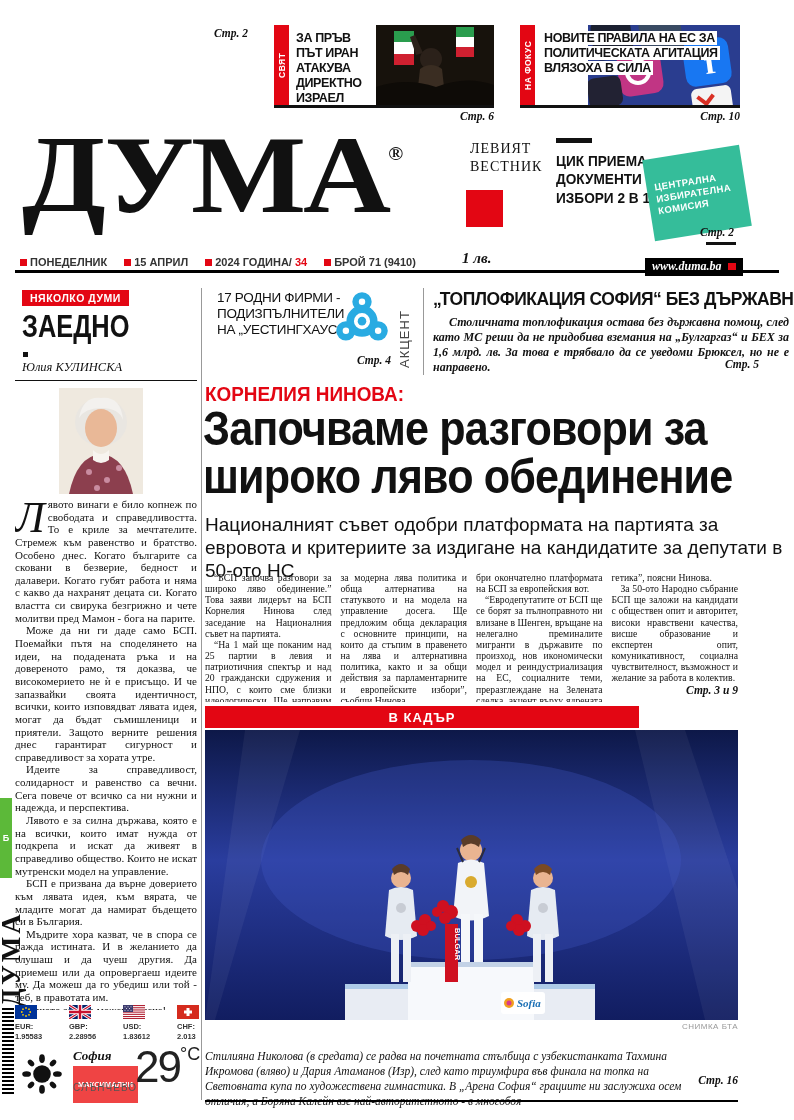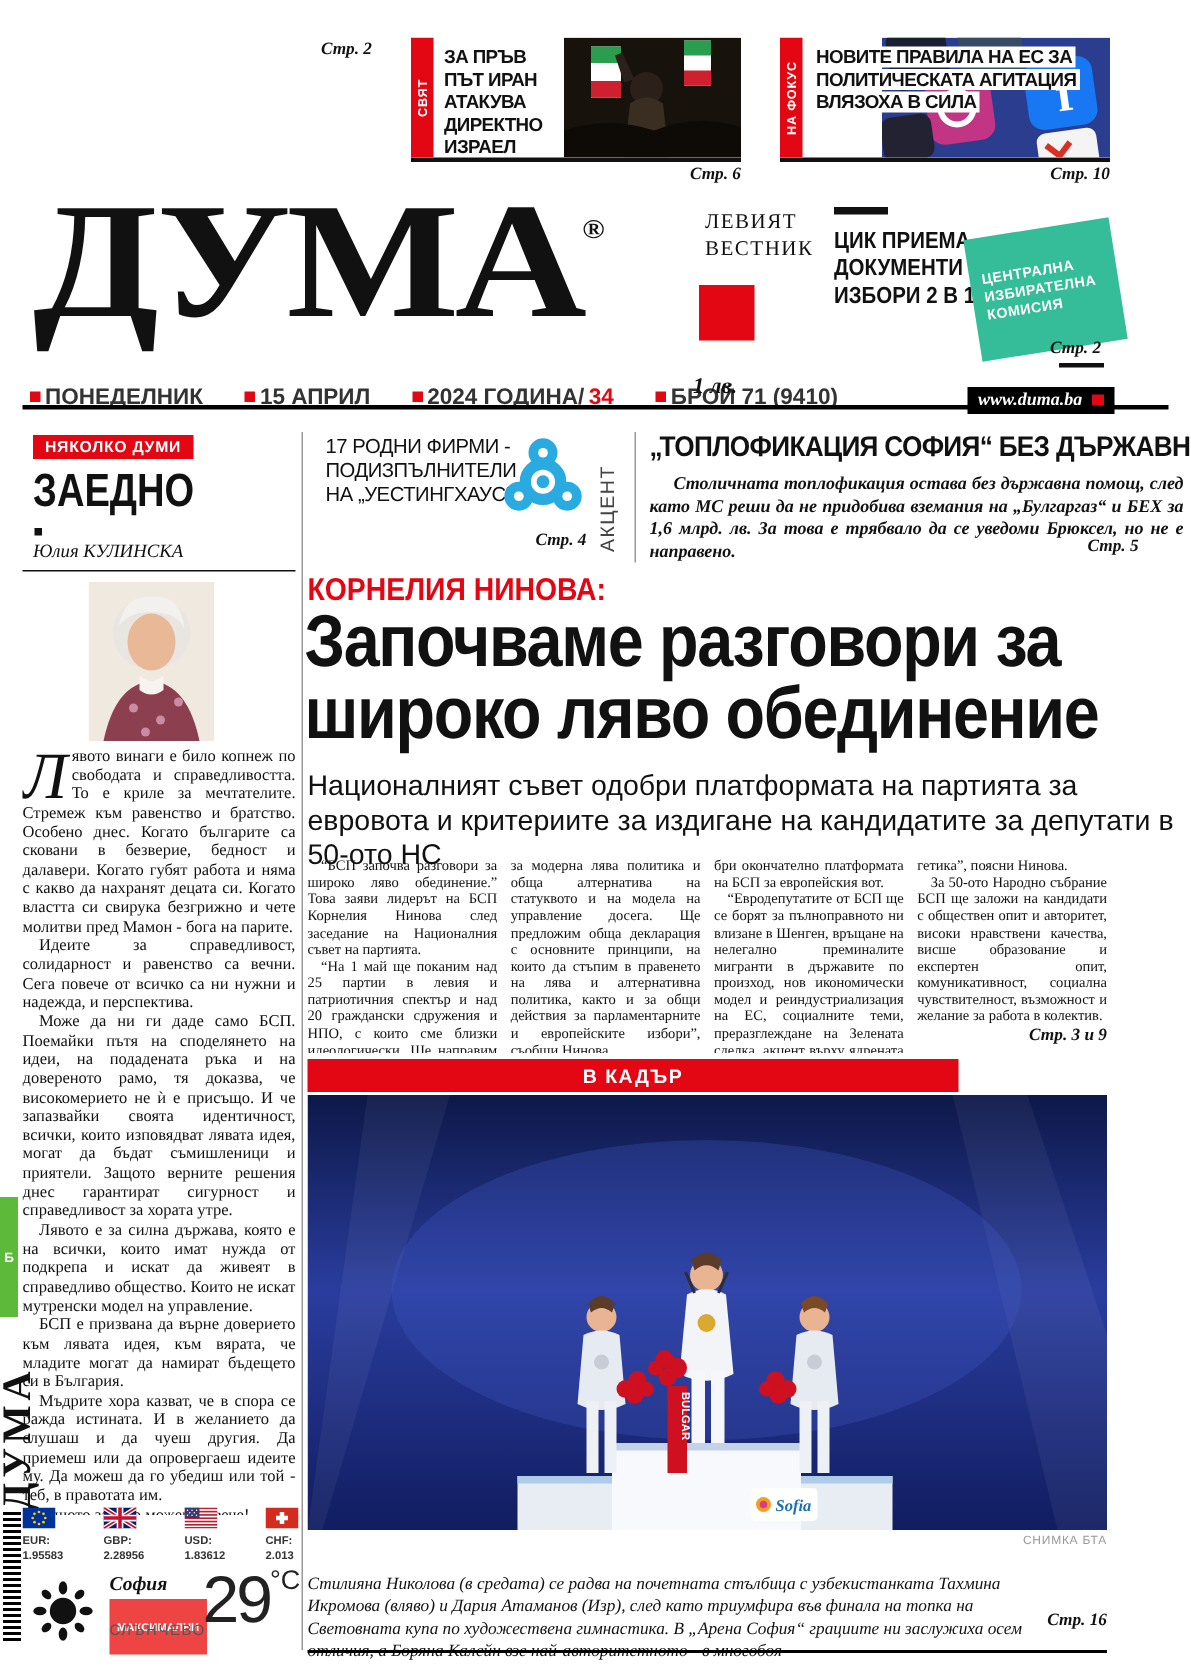--- a/index.html
+++ b/index.html
@@ -31,22 +31,22 @@
              font-weight:bold;font-size:15.5px;line-height:1.18;transform:scaleX(.88);transform-origin:left top;
              text-transform:uppercase;}
   .cik-logo{position:absolute;left:648px;top:24px;width:98px;height:82px;background:#35bd9a;
             transform:rotate(-9deg);display:flex;flex-direction:column;justify-content:center;
             padding-left:8px;box-sizing:border-box;}
   .cik-logo span{color:#fff;font-family:"Liberation Sans",sans-serif;font-weight:bold;font-size:9.5px;
                  letter-spacing:.4px;line-height:1.25;}
   .cik-page{position:absolute;left:700px;top:98px;font-size:11.5px;font-style:italic;font-weight:bold;}
   .cik-rule{position:absolute;left:706px;top:114px;width:30px;height:3px;background:#111;}
   
-  .dateline{position:absolute;left:20px;top:256px;display:flex;gap:28px;
-            font-family:"Liberation Sans",sans-serif;font-size:15px;font-weight:bold;color:#333;
+  .dateline{position:absolute;left:20px;top:256px;display:flex;gap:17px;
+            font-family:"Liberation Sans",sans-serif;font-size:11px;font-weight:bold;color:#333;
             align-items:center;}
   .dl-item{display:flex;align-items:center;gap:3px;}
   .sq{display:inline-block;width:7px;height:7px;background:#e30613;}
   .dl-red{color:#e30613;}
   .price{position:absolute;left:462px;top:250px;font-size:15px;font-weight:bold;font-style:italic;}
   .sitebar{position:absolute;left:645px;top:258px;background:#000;color:#fff;padding:1px 7px 2px 7px;
            font-style:italic;font-weight:bold;font-size:12px;display:flex;align-items:center;gap:6px;}
   .sitebar .sq{width:8px;height:8px;}
   .toprule{position:absolute;left:15px;top:270px;width:764px;height:3px;background:#000;}
   
@@ -244,22 +244,22 @@
       <path d="M20 30 Q24 8 42 10 Q62 8 64 32 Q60 20 42 20 Q26 20 20 30 Z" fill="#f3f1ee"></path>
       <path d="M10 106 Q18 68 42 66 Q66 68 74 106 Z" fill="#8c3f4e"></path>
       <circle cx="30" cy="84" r="3" fill="#c98ca0"></circle>
         <circle cx="48" cy="92" r="3" fill="#c98ca0"></circle>
       <circle cx="60" cy="80" r="3" fill="#c98ca0"></circle>
         <circle cx="38" cy="100" r="3" fill="#c98ca0"></circle>
       <path d="M34 62 Q42 70 50 62 L50 72 Q42 78 34 72 Z" fill="#f7f4ef"></path>
     </svg>
     <div class="ed-text">
       <p><span class="dropcap">Л</span><span>явото винаги е било копнеж по свободата и справедливостта. То е криле за мечтателите. Стремеж към равенство и братство. Особено днес. Когато българите са сковани в безверие, бедност и далавери. Когато губят работа и няма с какво да нахранят децата си. Когато властта си свирука безгрижно и чете молитви пред Мамон - бога на парите.</span></p>
+      <p>Може да ни ги даде само БСП. Поемайки пътя на споделянето на идеи, на подадената ръка и на довереното рамо, тя доказва, че високомерието не ѝ е присъщо. И че запазвайки своята идентичност, всички, които изповядват лявата идея, могат да бъдат съмишленици и приятели. Защото верните решения днес гарантират сигурност и справедливост за хората утре.</p>
       <p>Идеите за справедливост, солидарност и равенство са вечни. Сега повече от всичко са ни нужни и надежда, и перспектива.</p>
-      <p>Може да ни ги даде само БСП. Поемайки пътя на споделянето на идеи, на подадената ръка и на довереното рамо, тя доказва, че високомерието не ѝ е присъщо. И че запазвайки своята идентичност, всички, които изповядват лявата идея, могат да бъдат съмишленици и приятели. Защото верните решения днес гарантират сигурност и справедливост за хората утре.</p>
       <p>Лявото е за силна държава, която е на всички, които имат нужда от подкрепа и искат да живеят в справедливо общество. Които не искат мутренски модел на управление.</p>
       <p>БСП е призвана да върне доверието към лявата идея, към вярата, че младите могат да намират бъдещето си в България.</p>
       <p>Мъдрите хора казват, че в спора се ражда истината. И в желанието да слушаш и да чуеш другия. Да приемеш или да опровергаеш идеите му. Да можеш да го убедиш или той - теб, в правотата им.</p>
       <p>Защото заедно можем повече!</p>
     </div>
   </div>
 
   <div class="currencies">
     <div class="cur">
       <svg viewBox="0 0 22 14">

